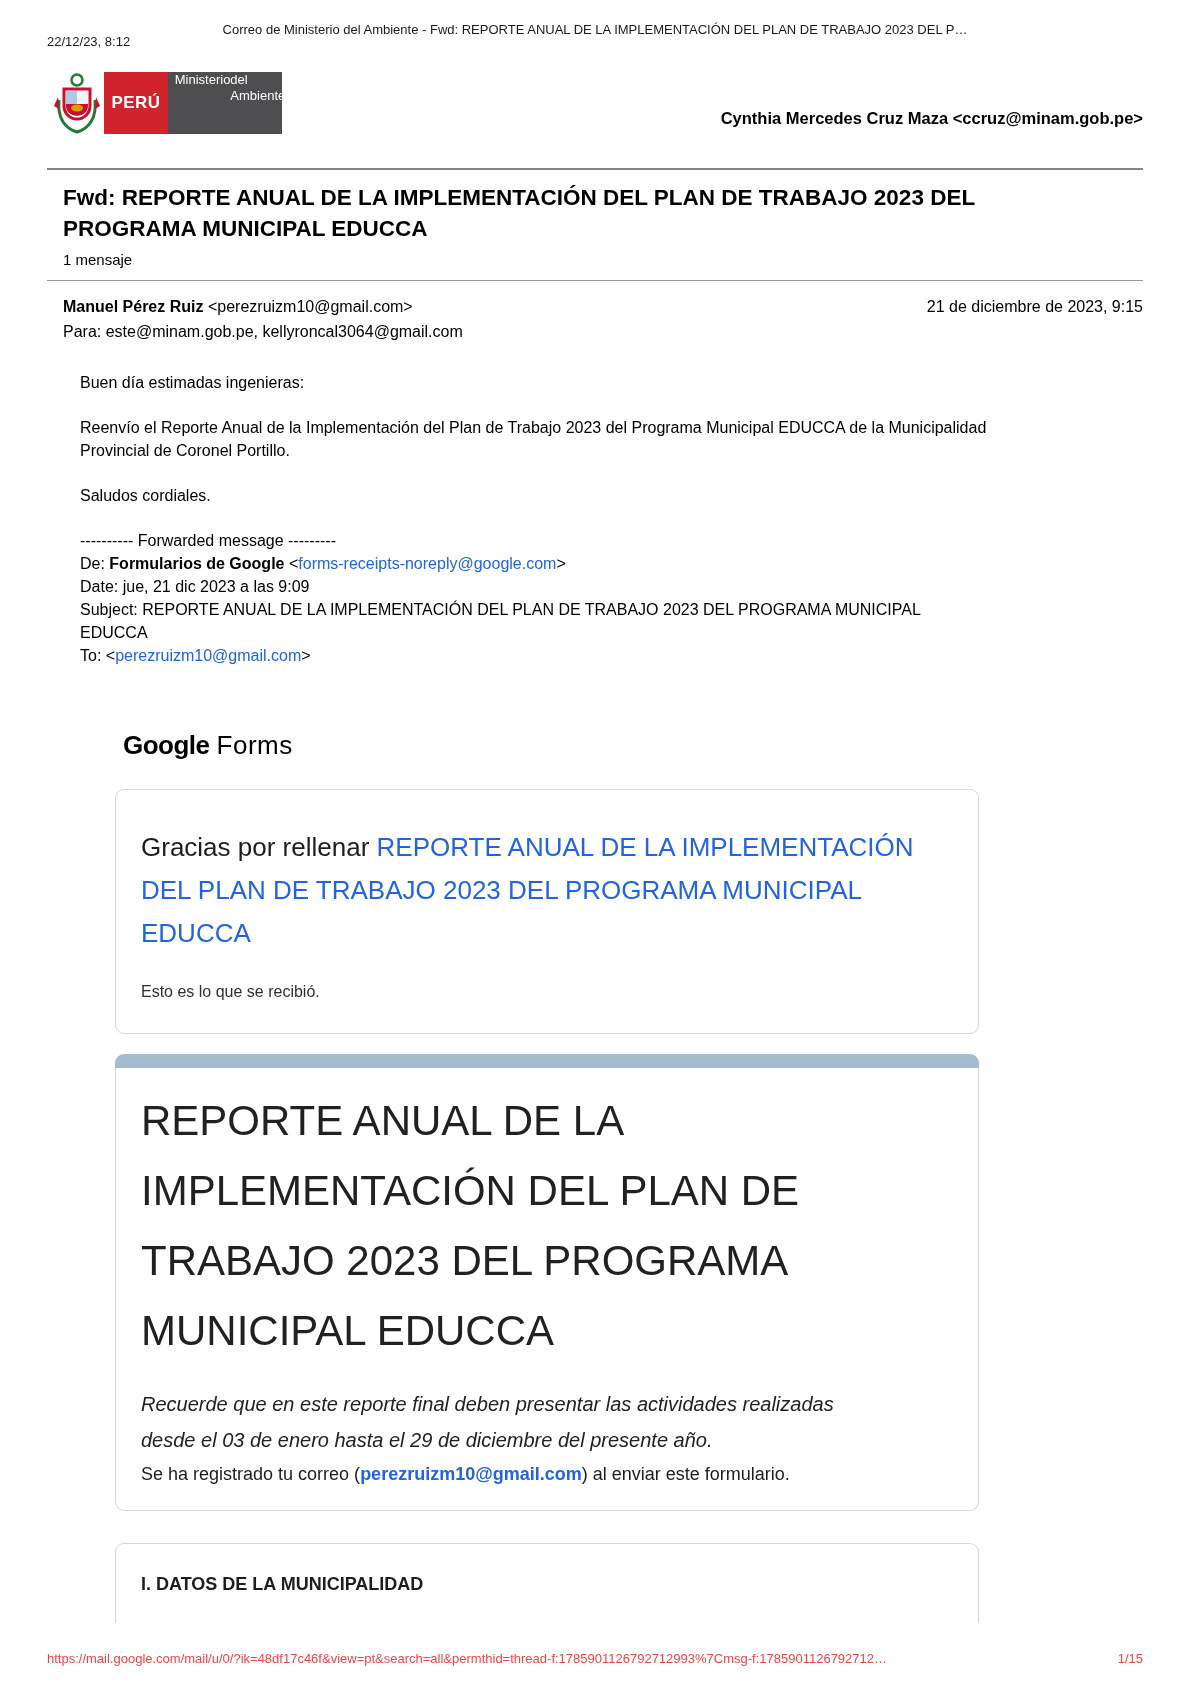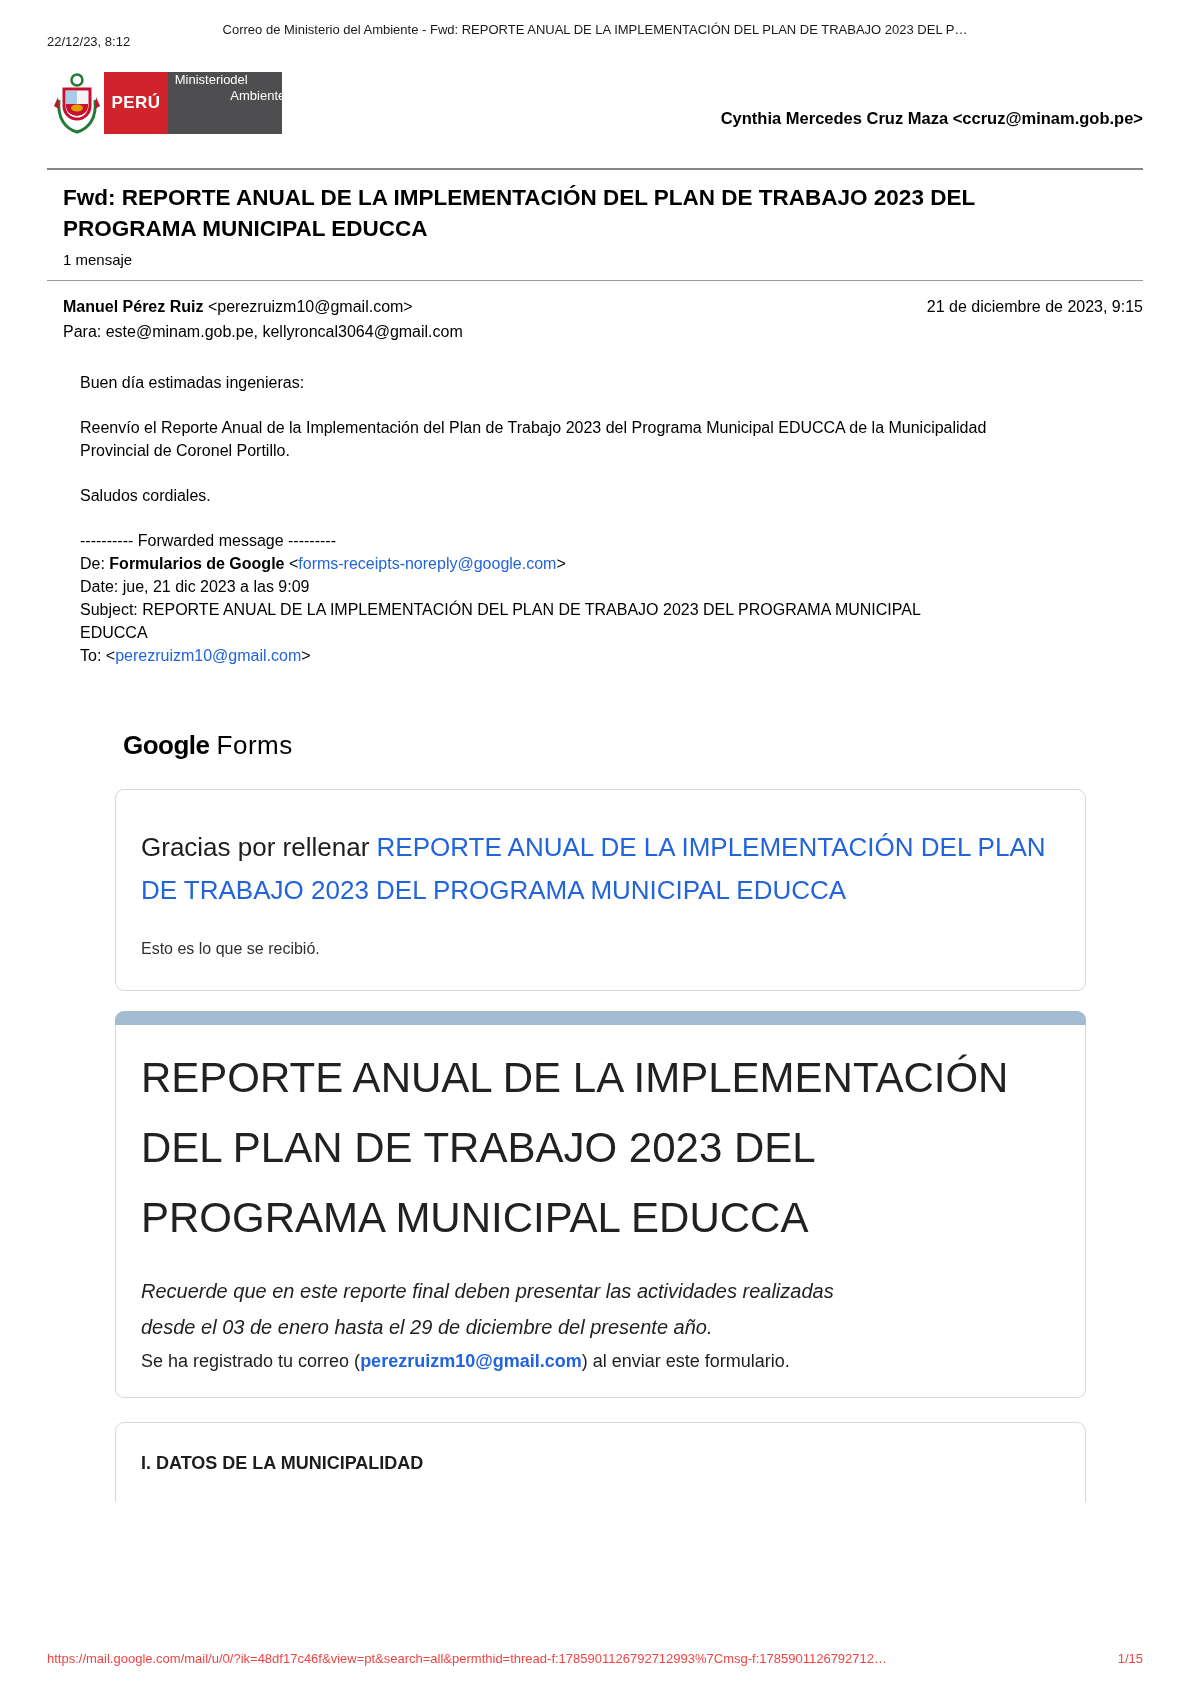--- a/index.html
+++ b/index.html
@@ -37,32 +37,32 @@
   .email-body p:first-child{margin-top:0;}
   .fwd-line{margin:0;}
   .b{font-weight:bold;}
   a.lnk, .lnk{color:#2264dc;text-decoration:none;cursor:pointer;}
   .lnk-bold{color:#2264dc;font-weight:bold;}
   
   .gforms{margin:60px 0 10px 76px;font-size:26px;line-height:36px;color:#000;}
   .gforms .g1{font-weight:bold;letter-spacing:-0.5px;}
   .gforms .g2{font-weight:normal;margin-left:7px;letter-spacing:0.5px;}
   
-  .cards{margin:26px 0 0 68px;width:971px;box-sizing:border-box;}
+  .cards{margin:26px 0 0 68px;width:864px;box-sizing:border-box;}
   .card{box-sizing:border-box;background:#fff;border:1px solid #d7d7d7;border-radius:9px;}
   .card-thanks{padding:36px 30px 32px 25px;}
   .thanks-text{font-size:26px;line-height:43px;color:#1d1d1d;max-width:905px;}
   .received-note{margin-top:28px;font-size:16px;color:#303030;}
   .card-form{margin-top:20px;border-radius:9px;border:none;}
   .cf-bar{height:14px;background:#a3bcd2;border-radius:9px 9px 0 0;}
   .cf-body{border:1px solid #d7d7d7;border-top:none;border-radius:0 0 9px 9px;padding:18px 45px 24px 25px;}
   .form-title{margin:0;font-size:42px;line-height:70px;font-weight:normal;color:#212121;max-width:901px;}
   .form-desc{margin:20px 0 0 0;font-style:italic;font-size:20px;line-height:36px;color:#212121;max-width:750px;}
   .form-note{margin:4px 0 0 0;font-size:18px;line-height:24px;color:#1d1d1d;}
-  .card-section{margin-top:24px;height:80px;border-bottom:none;border-radius:9px 9px 0 0;padding:30px 0 0 25px;box-sizing:border-box;}
+  .card-section{margin-top:32px;height:80px;border-bottom:none;border-radius:9px 9px 0 0;padding:30px 0 0 25px;box-sizing:border-box;}
   .section-heading{margin:0;font-size:18px;font-weight:bold;color:#1d1d1d;}
 </style>
 </head>
 <body>
 
 <div class="page">
 
   <div class="print-header">
     <span class="ph-date">22/12/23, 8:12</span>
     <span class="ph-title">Correo de Ministerio del Ambiente - Fwd: REPORTE ANUAL DE LA IMPLEMENTACIÓN DEL PLAN DE TRABAJO 2023 DEL P…</span>

